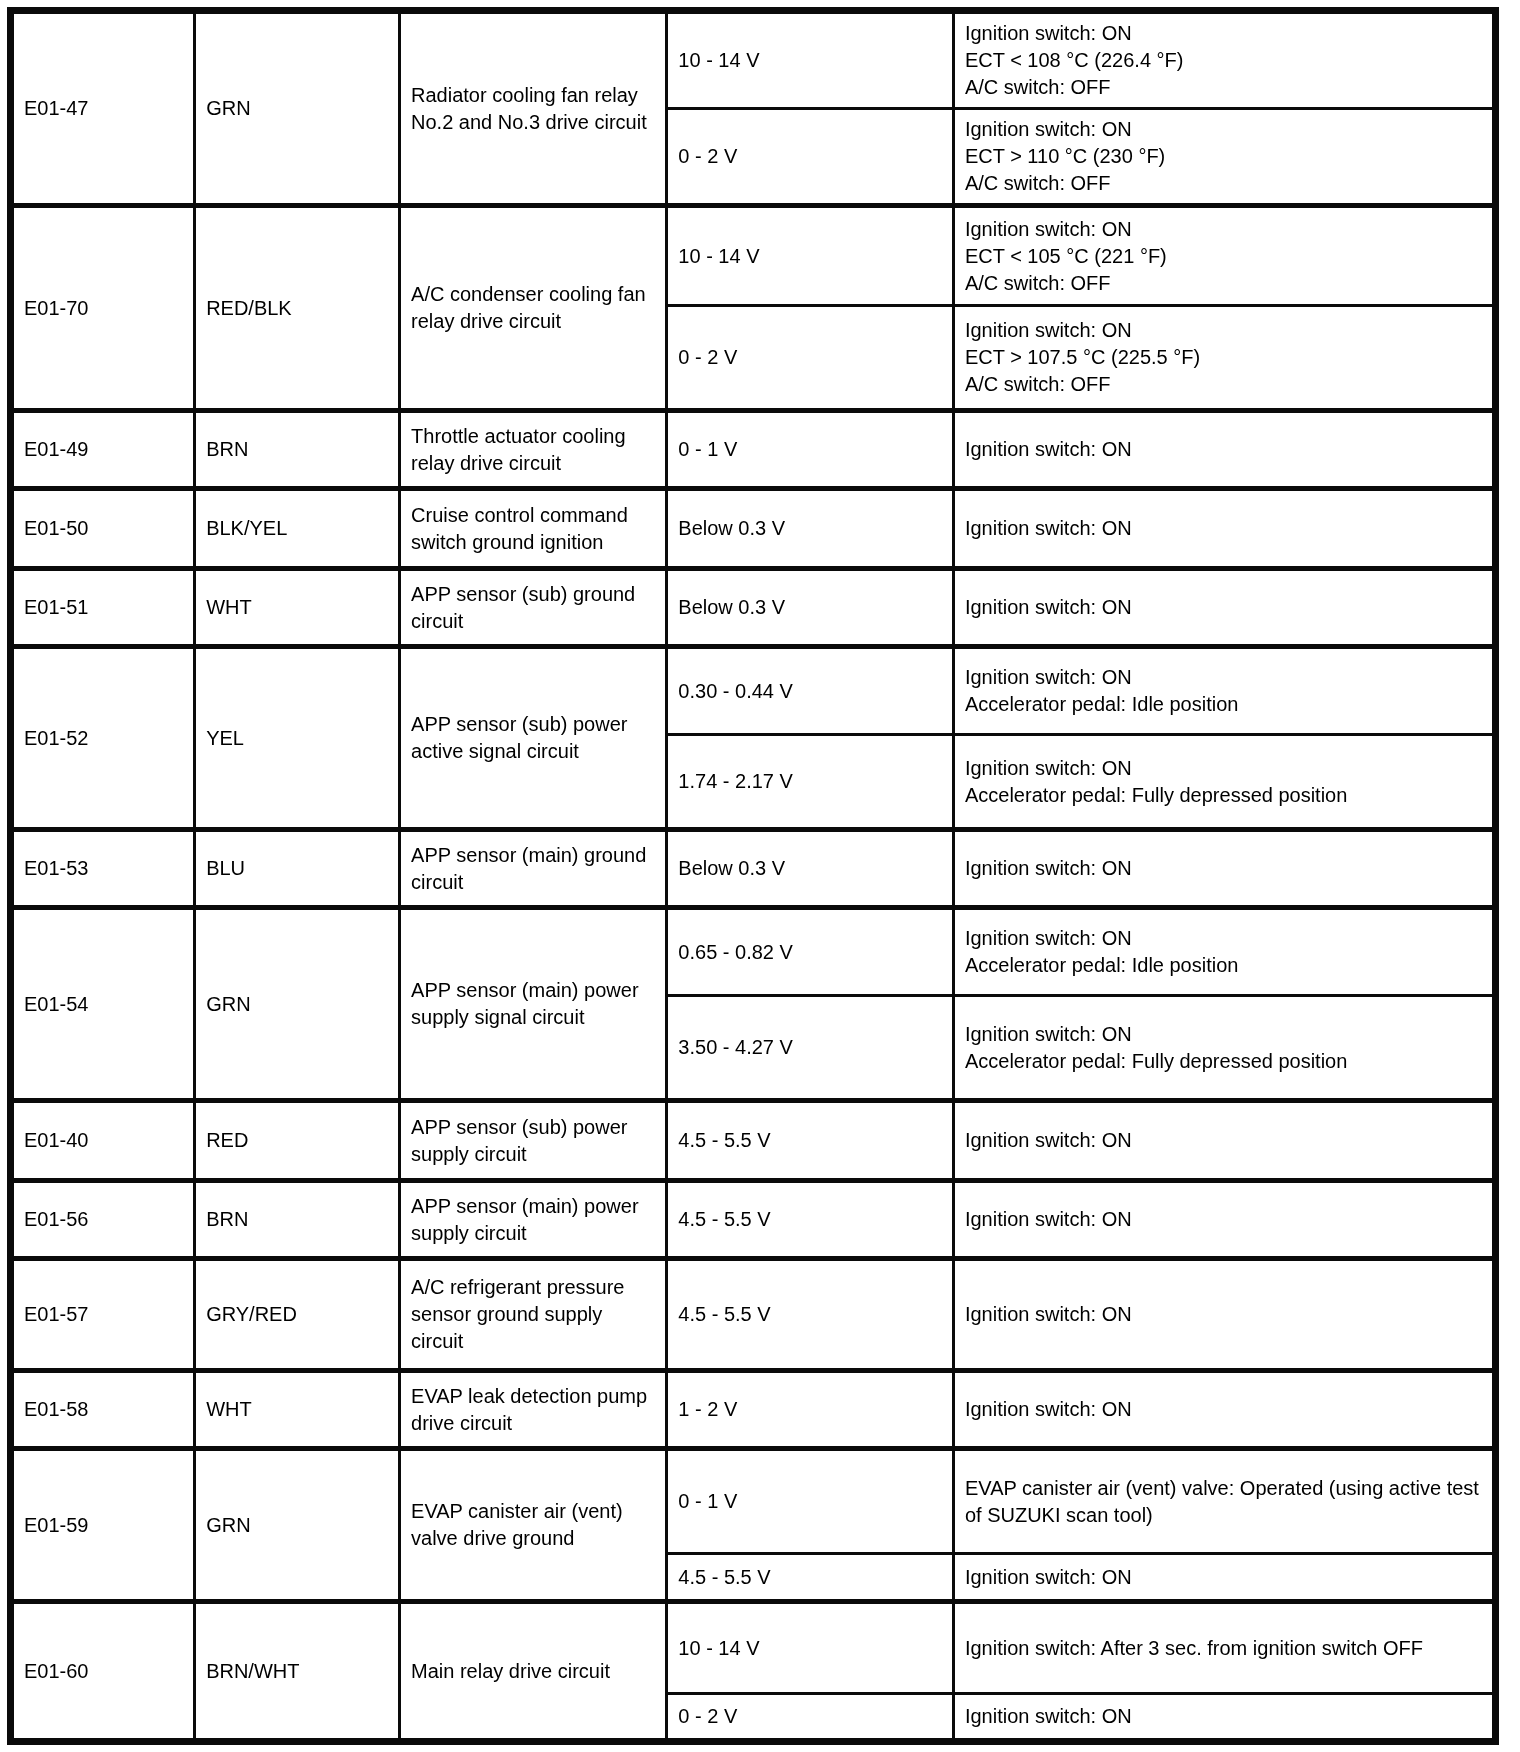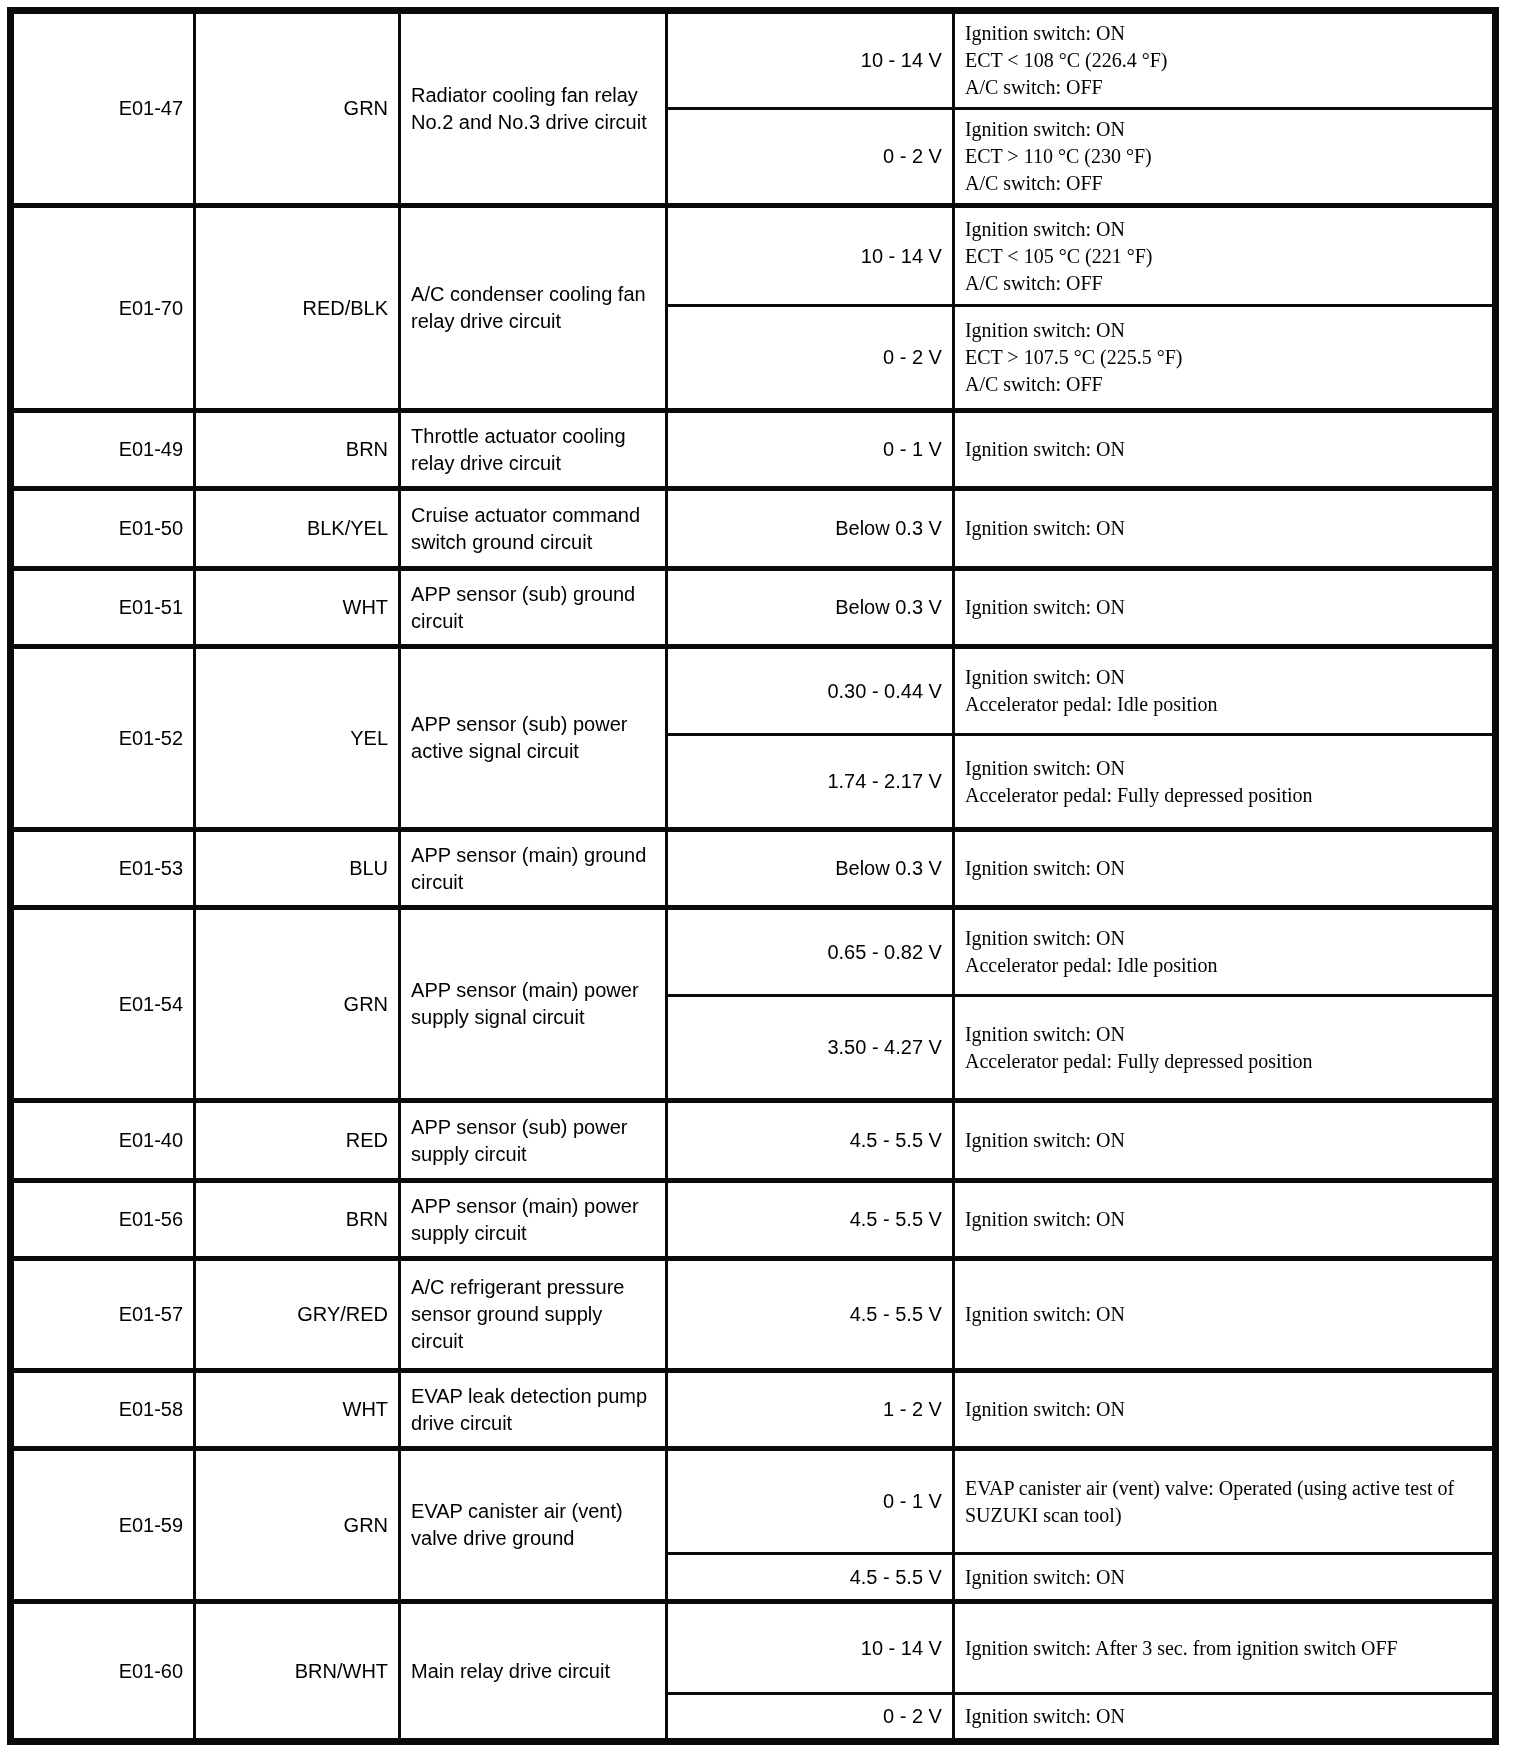--- a/index.html
+++ b/index.html
@@ -19,23 +19,23 @@
   table.tv td {
     border: 3px solid #0a0a0a;
     font-size: 20px;
     line-height: 1.35;
     vertical-align: middle;
     padding: 6px 10px;
     overflow: hidden;
     word-wrap: break-word;
   }
   tr.gs > td { border-top: 5px solid #0a0a0a; }
-  .c { text-align: right; }
+  .c { text-align: left; }
   .l { text-align: left; }
-  .cond { white-space: pre-line; font-family: Liberation Serif, serif; }
+  .cond { white-space: pre-line; }
   col.c1 { width: 12.4%; }
   col.c2 { width: 13.8%; }
   col.c3 { width: 18.0%; }
   col.c4 { width: 19.3%; }
   col.c5 { width: 36.5%; }
 </style>
 </head>
 <body>
 
 <table class="tv">
@@ -84,21 +84,21 @@
       <td class="c">E01-49</td>
       <td class="c">BRN</td>
       <td class="l">Throttle actuator cooling relay drive circuit</td>
       <td class="c">0 - 1 V</td>
       <td class="l cond">Ignition switch: ON</td>
     </tr>
 
     <tr class="gs" style="height:80px">
       <td class="c">E01-50</td>
       <td class="c">BLK/YEL</td>
-      <td class="l">Cruise actuator command switch ground circuit</td>
+      <td class="l">Cruise control command switch ground ignition</td>
       <td class="c">Below 0.3 V</td>
       <td class="l cond">Ignition switch: ON</td>
     </tr>
 
     <tr class="gs" style="height:78px">
       <td class="c">E01-51</td>
       <td class="c">WHT</td>
       <td class="l">APP sensor (sub) ground circuit</td>
       <td class="c">Below 0.3 V</td>
       <td class="l cond">Ignition switch: ON</td>

